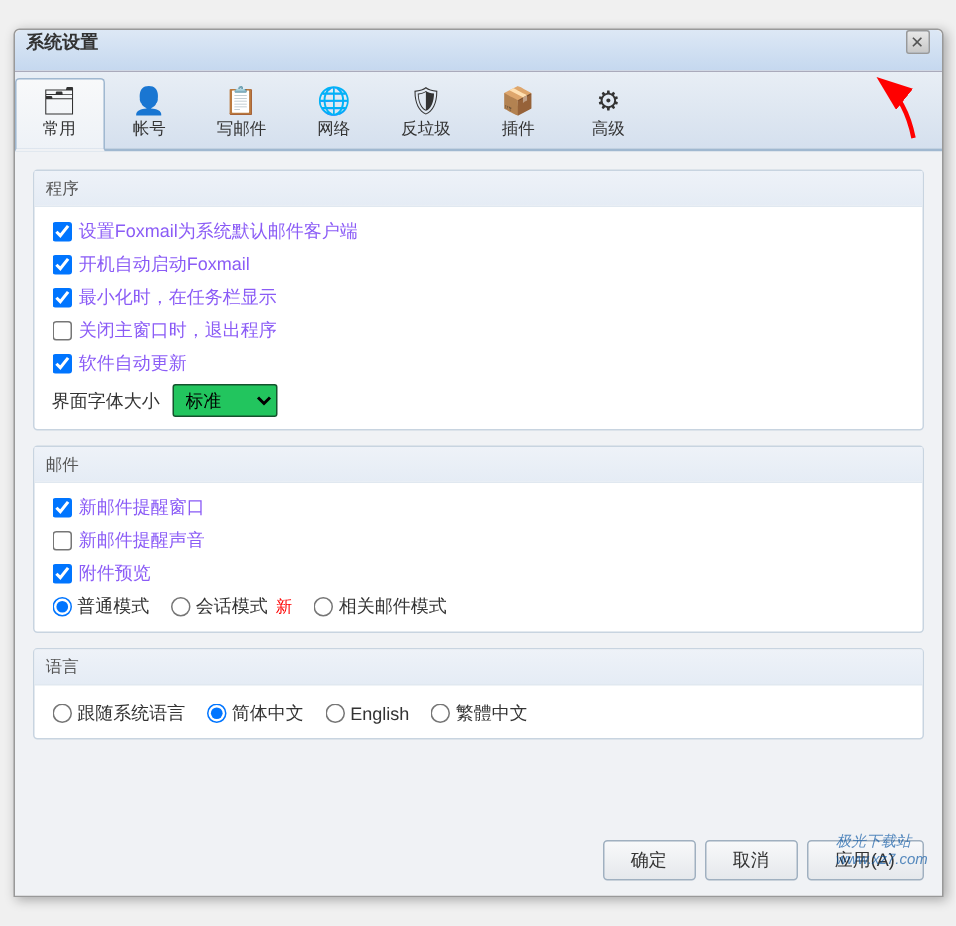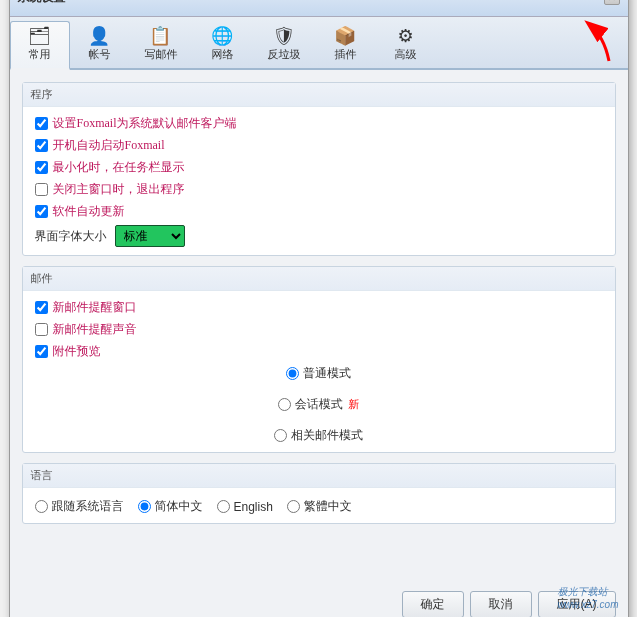--- a/index.html
+++ b/index.html
@@ -109,23 +109,22 @@
       margin-bottom: 5px;
       gap: 5px;
     }
     .checkbox-row input[type="checkbox"] {
       width: 13px;
       height: 13px;
       cursor: pointer;
     }
     .checkbox-label {
       font-size: 12px;
-      color: #be185d;
-      cursor: pointer;
-      font-family: Liberation Serif, serif;
+      color: #8b5cf6;
+      cursor: pointer;
     }
     .font-size-row {
       display: flex;
       align-items: center;
       margin-top: 4px;
       gap: 8px;
     }
     .font-size-label {
       font-size: 12px;
       color: #333;
@@ -274,21 +273,21 @@
             <label for="new_mail_popup" class="checkbox-label">新邮件提醒窗口</label>
           </div>
           <div class="checkbox-row">
             <input type="checkbox" id="new_mail_sound" style="">
             <label for="new_mail_sound" class="checkbox-label">新邮件提醒声音</label>
           </div>
           <div class="checkbox-row">
             <input type="checkbox" id="attachment_preview" checked="" style="">
             <label for="attachment_preview" class="checkbox-label">附件预览</label>
           </div>
-          <div class="radio-group" style="margin-top:4px;flex-direction:column;">
+          <div class="radio-group" style="margin-top:4px;">
             <div class="radio-option">
               <input type="radio" name="mail_mode" id="mode_normal" checked="" style="">
               <label for="mode_normal" class="radio-label">普通模式</label>
             </div>
             <div class="radio-option">
               <input type="radio" name="mail_mode" id="mode_conversation" style="">
               <label for="mode_conversation" class="radio-label">
                 <span>会话模式</span>
                 <span class="red-badge" style="margin-left:2px;">新</span>
               </label>

